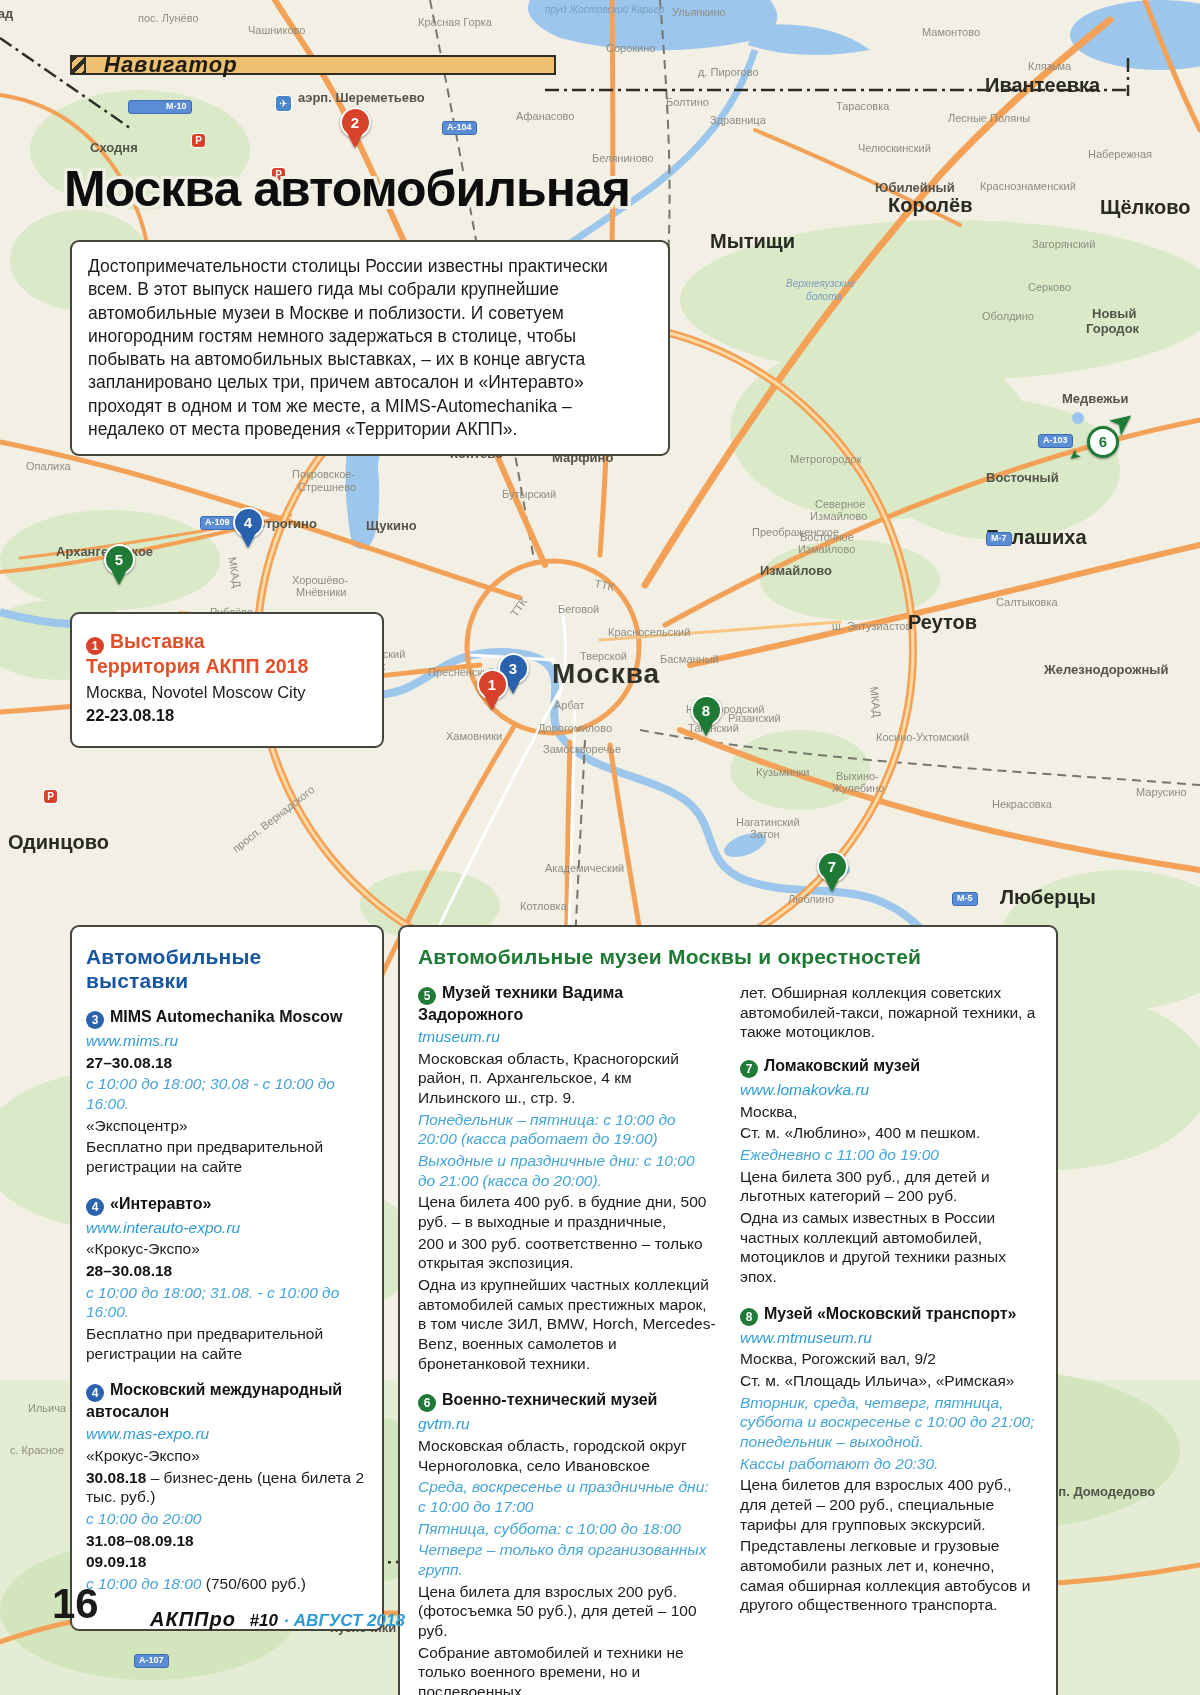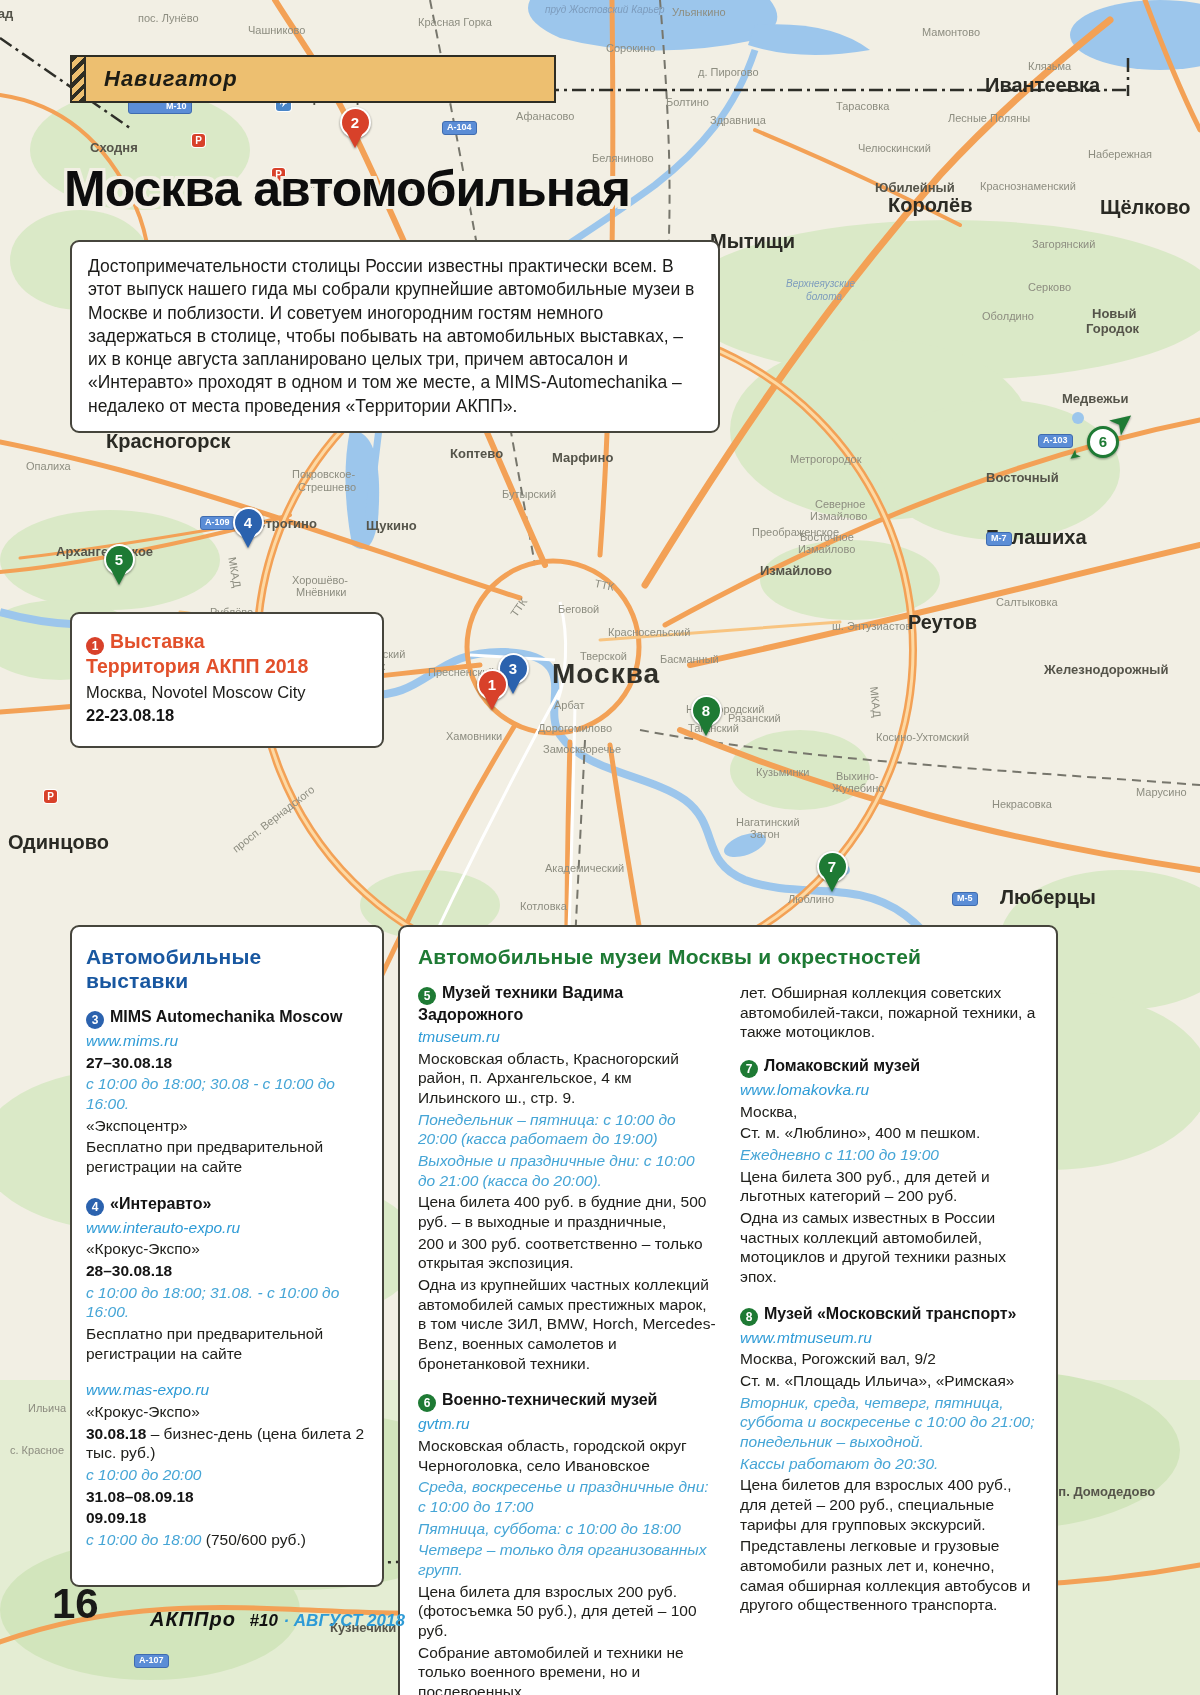--- a/index.html
+++ b/index.html
@@ -33,36 +33,36 @@
   .p-green .pin-head{background:#1E7A34;} .p-green .pin-tail{border-top:15px solid #1E7A34;}
   .arrow-mark{position:absolute;transform:translate(-50%,-50%);
        filter:drop-shadow(0 1px 1px rgba(0,0,0,.4));}
   .arrow-circle{width:26px;height:26px;border-radius:50%;background:#fff;border:3px solid #1E7A34;
        color:#1E7A34;font-weight:700;font-size:15px;text-align:center;line-height:26px;}
   .arrow-ne{position:absolute;left:22px;top:-22px;color:#1E7A34;font-size:30px;
        transform:rotate(-38deg);}
   .arrow-sw{position:absolute;left:-18px;top:22px;color:#1E7A34;font-size:14px;
        transform:rotate(142deg);}
   
-  .kicker{position:absolute;left:70px;top:55px;width:486px;height:48px;background:#EDBF70;
+  .kicker{position:absolute;left:70px;top:55px;width:486px;height:20px;background:#EDBF70;
        border:2px solid #2e2d24;box-sizing:border-box;display:flex;align-items:center;
        padding-left:32px;font-style:italic;font-weight:700;font-size:22px;color:#1d1c14;
        letter-spacing:1px;}
   .kicker::before{content:"";position:absolute;left:-2px;top:-2px;bottom:-2px;width:16px;
        background:repeating-linear-gradient(135deg,#2e2d24 0 4px,#EDBF70 4px 9px);
        border:2px solid #2e2d24;box-sizing:border-box;}
   
   .big-title{position:absolute;left:64px;top:160px;font-size:50px;font-weight:900;color:#0d0d0d;
        letter-spacing:-1px;margin:0;
        text-shadow:-3px -3px 0 #F2EFE4,3px -3px 0 #F2EFE4,-3px 3px 0 #F2EFE4,3px 3px 0 #F2EFE4,
                    0 -3px 0 #F2EFE4,0 3px 0 #F2EFE4,-3px 0 0 #F2EFE4,3px 0 0 #F2EFE4;}
   
   .wbox{position:absolute;background:#fff;border:2px solid #46453c;border-radius:9px;
        box-sizing:border-box;}
-  .intro-box{left:70px;top:240px;width:650px;padding:13px 16px;font-size:17.5px;line-height:1.33;
+  .intro-box{left:70px;top:240px;width:600px;padding:13px 16px;font-size:17.5px;line-height:1.33;
        color:#1c1c1a;}
   .events-box{left:70px;top:612px;width:314px;padding:16px 14px;}
   .expo-box{left:70px;top:925px;width:314px;min-height:650px;padding:18px 14px;}
   .museums-box{left:398px;top:925px;width:660px;min-height:645px;padding:18px 18px;}
   .ev{margin-bottom:20px;} .ev:last-child{margin-bottom:4px;}
   .ev-title{font-size:19.5px;font-weight:800;color:#E2502B;line-height:1.22;margin:0 0 3px;}
   .ev .line{font-size:16.5px;}
   .box-h{margin:0 0 14px;font-size:21px;font-weight:800;letter-spacing:.2px;}
   .h-blue{color:#1857A0;} .h-green{color:#1E7A34;}
   .itm{margin-bottom:17px;}
@@ -376,20 +376,21 @@
         </div>
         <div class="itm">
           <h4 class="itm-title"><span class="num-badge bg-blue">4</span>«Интеравто»</h4>
           <p class="line"><span class="r-link">www.interauto-expo.ru</span></p>
           <p class="line"><span class="r-plain">«Крокус-Экспо»</span></p>
           <p class="line"><span class="r-date">28–30.08.18</span></p>
           <p class="line"><span class="r-sched">с 10:00 до 18:00; 31.08. - с 10:00 до 16:00.</span></p>
           <p class="line"><span class="r-plain">Бесплатно при предварительной регистрации на сайте</span></p>
         </div>
         <div class="itm">
+          <h4 class="itm-title"><span class="num-badge bg-blue">4</span>Московский международный автосалон</h4>
           <p class="line"><span class="r-link">www.mas-expo.ru</span></p>
           <p class="line"><span class="r-plain">«Крокус-Экспо»</span></p>
           <p class="line"><span class="r-date">30.08.18</span><span class="r-plain"> – бизнес-день (цена билета 2 тыс. руб.)</span></p>
           <p class="line"><span class="r-sched">с 10:00 до 20:00</span></p>
           <p class="line"><span class="r-date">31.08–08.09.18</span></p>
           <p class="line"><span class="r-date">09.09.18</span></p>
           <p class="line"><span class="r-sched">с 10:00 до 18:00</span><span class="r-plain"> (750/600 руб.)</span></p>
         </div>
       </div>
   </div>

